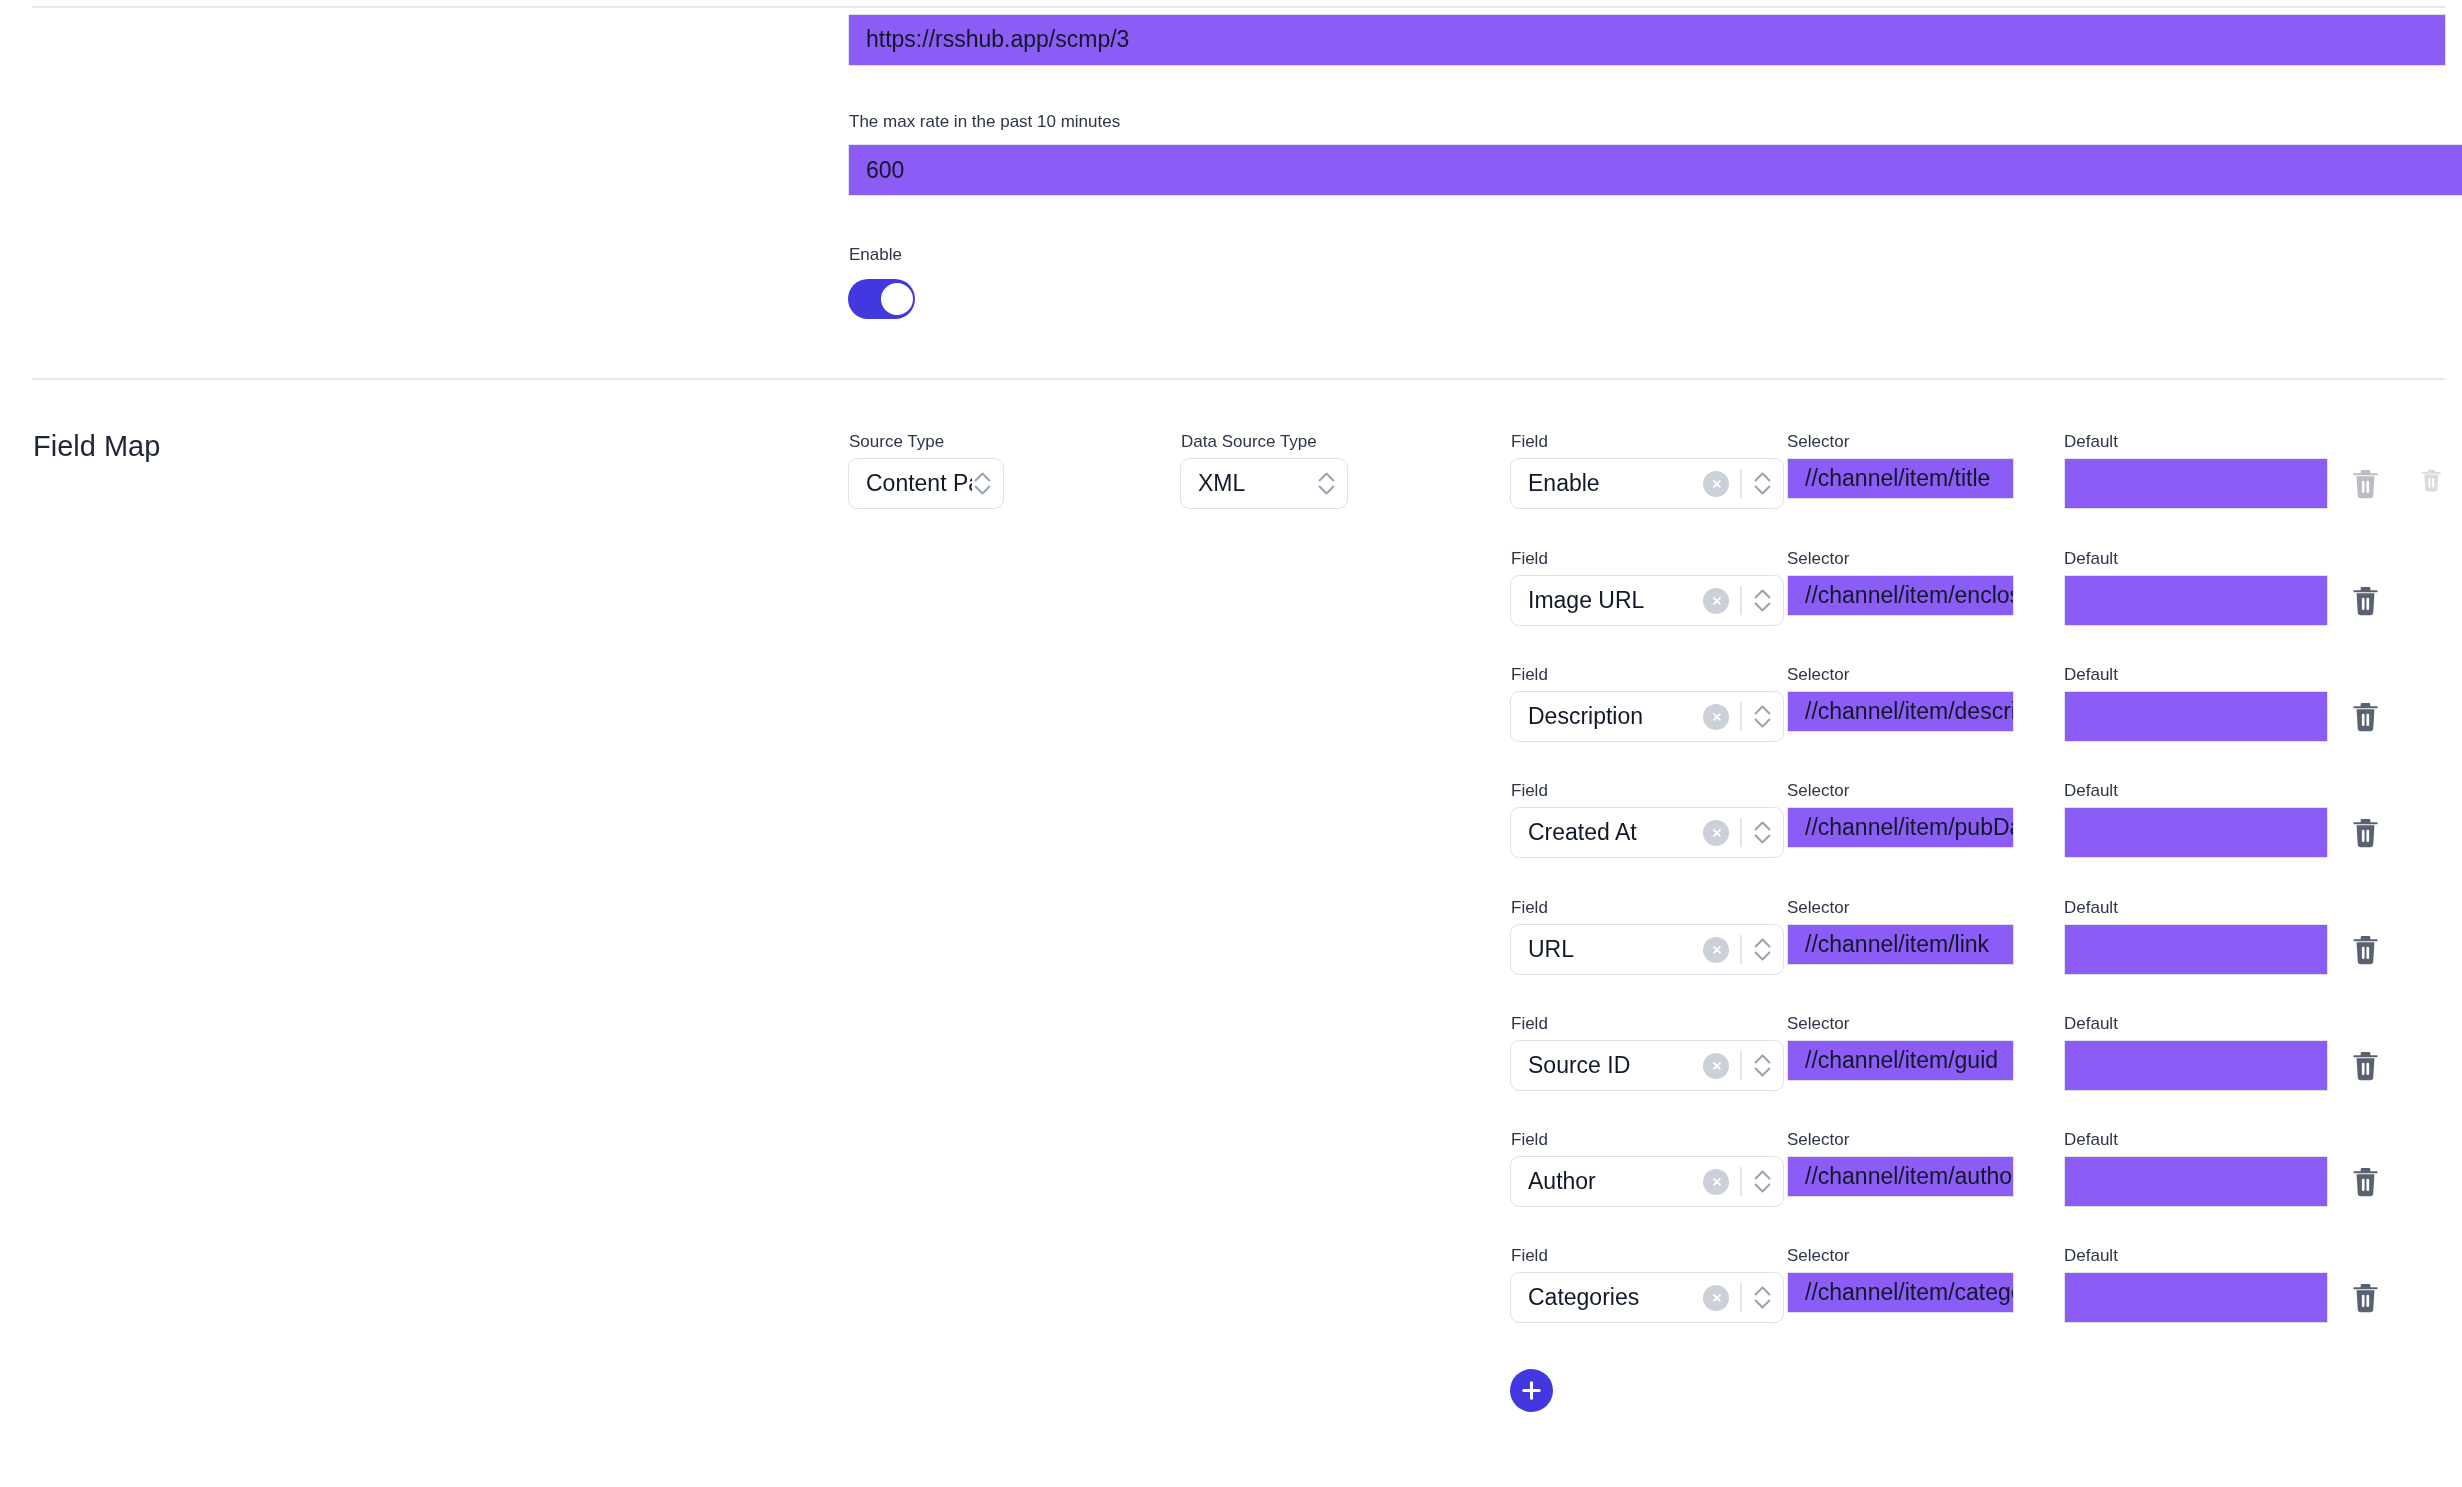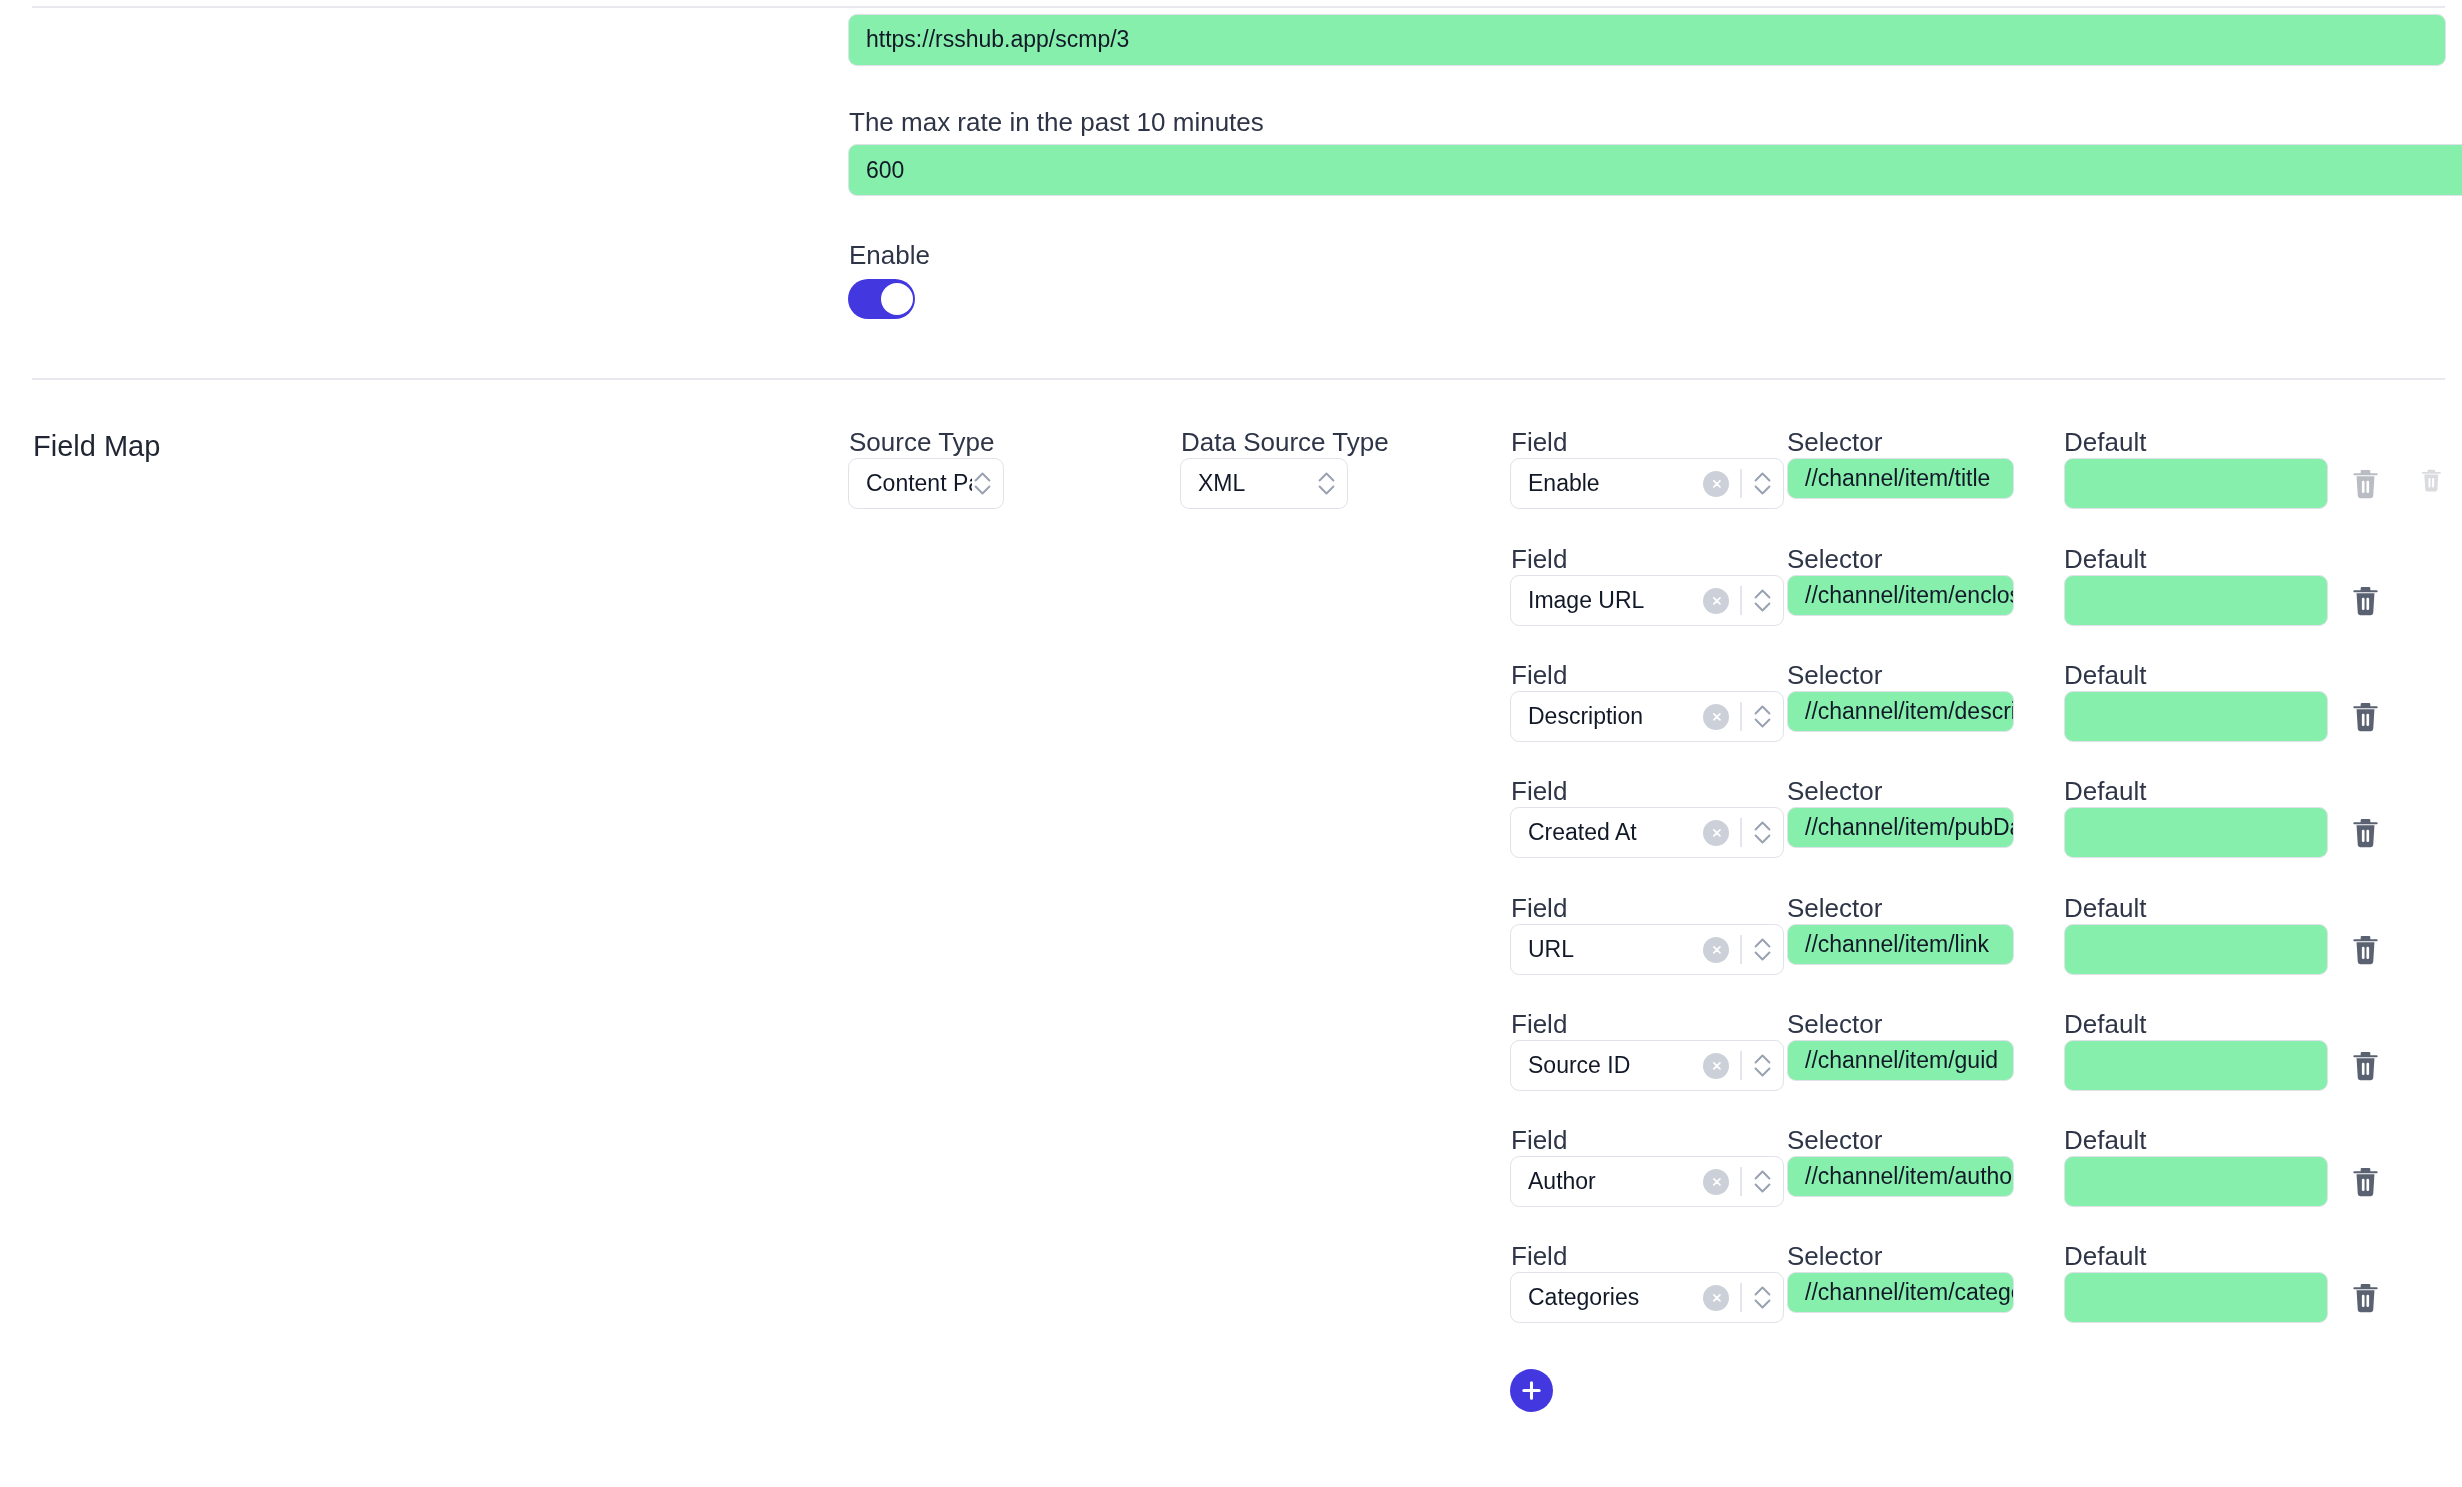--- a/index.html
+++ b/index.html
@@ -20,32 +20,32 @@
   
   .divider {
     position: absolute;
     left: 32px;
     right: 17px;
     height: 1.5px;
     background: #e7e9ee;
   }
 
   .fld-label {
-    font-size: 26px;
+    font-size: 17px;
     line-height: 26px;
     color: #2e3547;
     font-weight: 400;
     white-space: nowrap;
   }
 
   .txt-input {
     box-sizing: border-box;
     border: 1.5px solid #dfe2e8;
-    border-radius: 9px;
-    background: #86efac;
+    border-radius: 1px;
+    background: #8b5cf6;
     font-family: "Liberation Sans", sans-serif;
     font-size: 23px;
     color: #111827;
     padding: 0 17px;
     display: flex;
     align-items: center;
     overflow: hidden;
     white-space: nowrap;
   }
 

